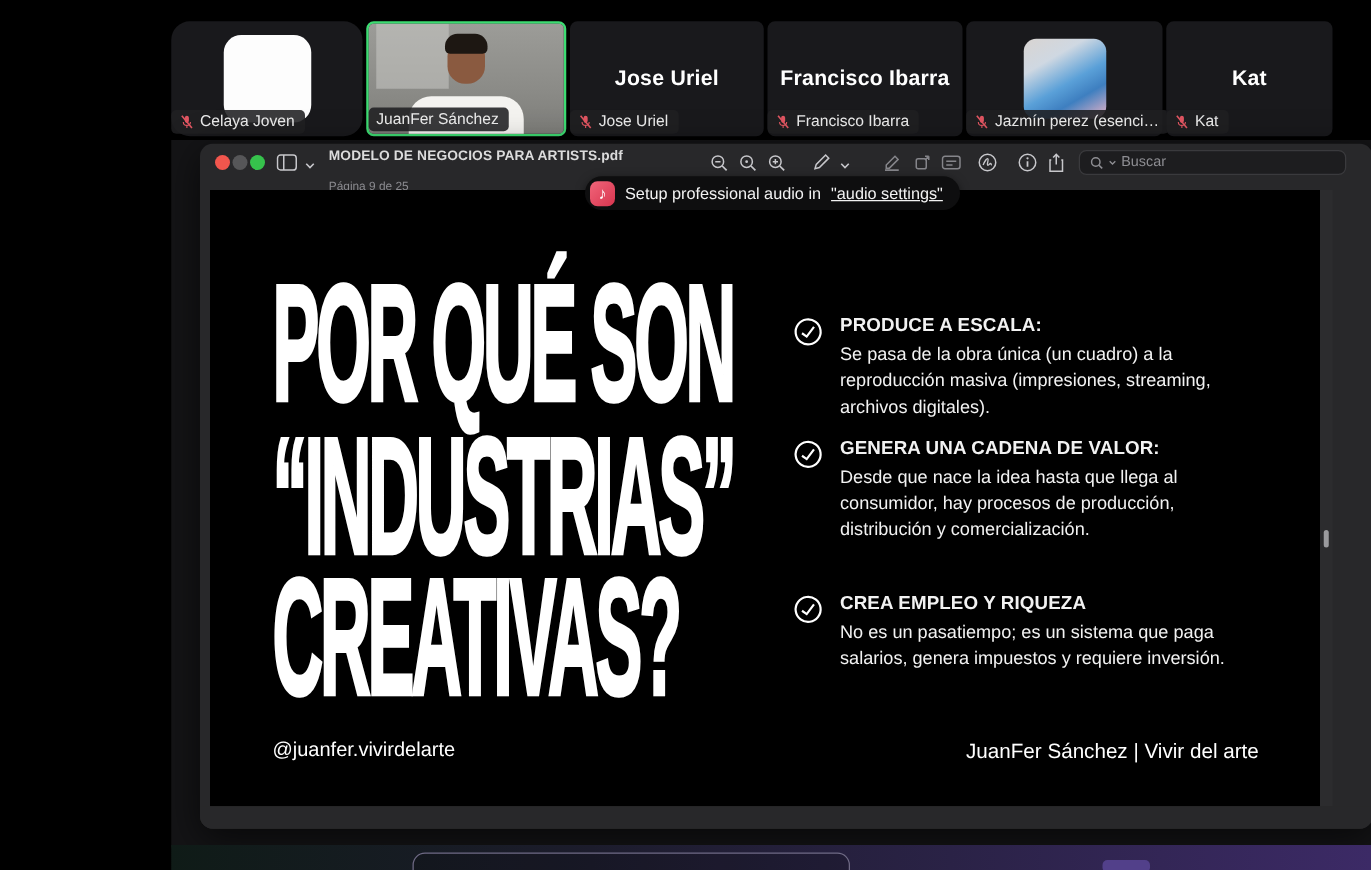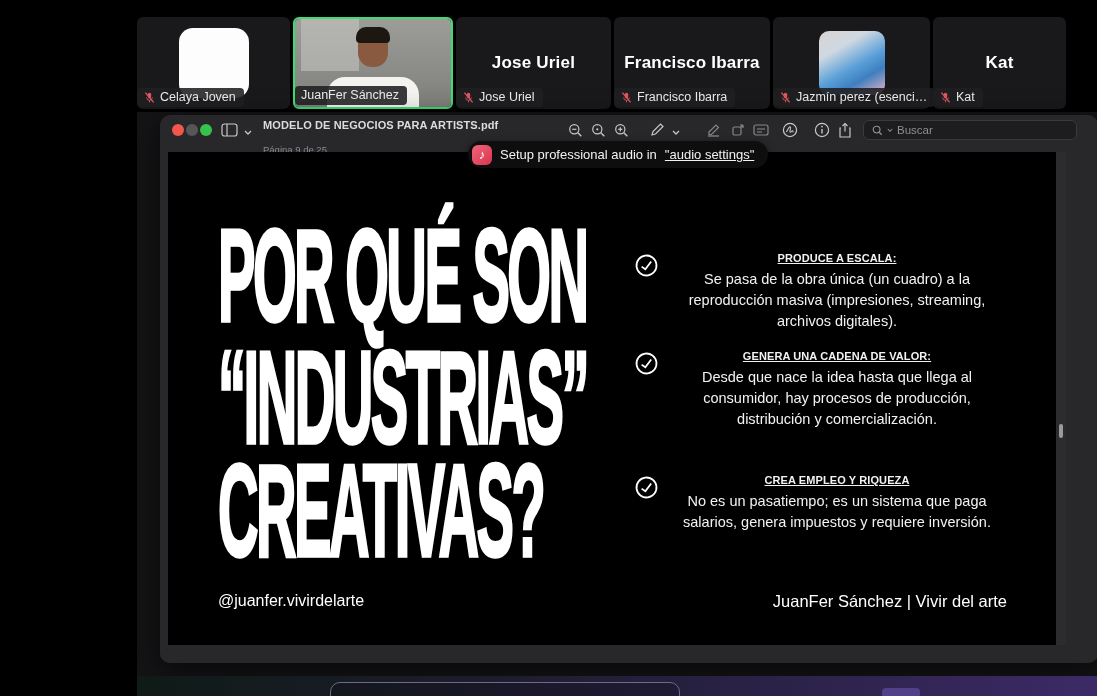--- a/index.html
+++ b/index.html
@@ -41,21 +41,21 @@
   .l-zoom{left:40px;background:#36c24c;}
   .tb-icon{position:absolute;top:6px;width:18px;height:18px;display:flex;align-items:center;
          justify-content:center;color:#c7c7cb;}
   .tb-icon.dim{color:#85858a;}
   .title-block{position:absolute;left:103px;top:4px;line-height:1.1;}
   .doc-title{color:#dcdcdc;font-size:11px;font-weight:700;letter-spacing:.1px;}
   .doc-page{color:#8b8b90;font-size:9.5px;margin-top:14px;}
   .search-field{position:absolute;left:703px;top:5px;width:214px;height:20px;border-radius:6px;
          background:#1d1d1f;border:1px solid #3a3a3d;box-sizing:border-box;display:flex;
          align-items:center;gap:4px;padding:0 8px;color:#8e8e93;font-size:11.5px;}
-  .content-slide{position:absolute;left:8px;top:37px;width:888px;height:493px;background:#000;overflow:hidden;text-align:center;}
+  .content-slide{position:absolute;left:8px;top:37px;width:888px;height:493px;background:#000;overflow:hidden;}
   .gutter{position:absolute;left:896px;top:37px;width:10px;height:493px;background:#2c2c2e;}
   .gutter .thumb{position:absolute;left:3px;top:272px;width:4px;height:14px;border-radius:2px;background:#9b9b9e;}
   .window-bottom{position:absolute;left:0;top:530px;width:100%;height:18px;background:#28282a;
          border-radius:0 0 10px 10px;}
 
   
   .banner{position:absolute;left:468px;top:141px;height:27px;display:flex;align-items:center;gap:8px;
          background:#0e0e0f;border-radius:14px;padding:0 14px 0 4px;color:#f2f2f2;font-size:13px;
          box-shadow:0 2px 8px rgba(0,0,0,.5);z-index:5;}
   .banner .note-icon{width:20px;height:20px;border-radius:6px;display:flex;align-items:center;justify-content:center;
@@ -63,40 +63,40 @@
   .banner a{color:#f2f2f2;text-decoration:underline;}
 
   
   .hl{position:absolute;left:50px;white-space:nowrap;color:#fff;font-weight:700;
       font-size:96px;letter-spacing:-.045em;transform:scale(.585,1.38);transform-origin:0 0;
       -webkit-text-stroke:2.5px #fff;}
   .hl1{top:48px;}.hl2{top:170px;}.hl3{top:283px;}
   .item{position:absolute;left:466px;width:372px;color:#f2f2f2;}
   .item .chk{position:absolute;left:0;top:1px;}
   .item .txt{margin-left:38px;width:330px;}
-  .item .t{font-size:11px;font-weight:700;letter-spacing:.1px;margin-bottom:5px;text-decoration:underline;}
+  .item .t{font-size:15px;font-weight:700;letter-spacing:.1px;margin-bottom:5px;}
   .item .b{font-size:14.5px;line-height:21px;font-weight:400;}
   .i1{top:100px;}.i2{top:198px;}.i3{top:322px;}
   .footer-left{position:absolute;left:50px;top:440px;color:#fff;font-size:16px;}
   .footer-right{position:absolute;right:49px;top:440px;color:#fff;font-size:16.5px;}
 
   
   .bottom-strip{position:absolute;left:137px;top:676px;width:960px;height:20px;
          background:linear-gradient(90deg,#0f1b17 0%,#1c1c2c 35%,#2a2246 65%,#3c2a66 100%);}
   .strip-pill{position:absolute;left:193px;top:6px;width:350px;height:26px;border-radius:10px;
          border:1.5px solid #6f6a85;background:rgba(0,0,0,.15);box-sizing:border-box;}
   .strip-btn{position:absolute;left:745px;top:12px;width:38px;height:10px;border-radius:4px;background:#52408a;}
 </style>
 </head>
 <body>
 
 <div class="stage">
   <div class="bg-panel"></div>
 
-  <div class="tile" style="left:137px;width:153px;">
+  <div class="tile" style="left:137px;width:153px;border-radius:15px;">
     <div class="avatar-square"></div>
     <div class="name-pill">
       <svg class="mic" viewBox="0 0 16 16">
           <rect x="6" y="2" width="4" height="7" rx="2" fill="#e15662"></rect>
           <path d="M4.5 8a3.5 3.5 0 0 0 7 0" stroke="#e15662" fill="none" stroke-width="1.1"></path>
           <line x1="8" y1="11.5" x2="8" y2="14" stroke="#e15662" stroke-width="1.1"></line>
           <line x1="3" y1="2" x2="13" y2="14" stroke="#e15662" stroke-width="1.6"></line>
         </svg>
       <span>Celaya Joven</span>
     </div>

